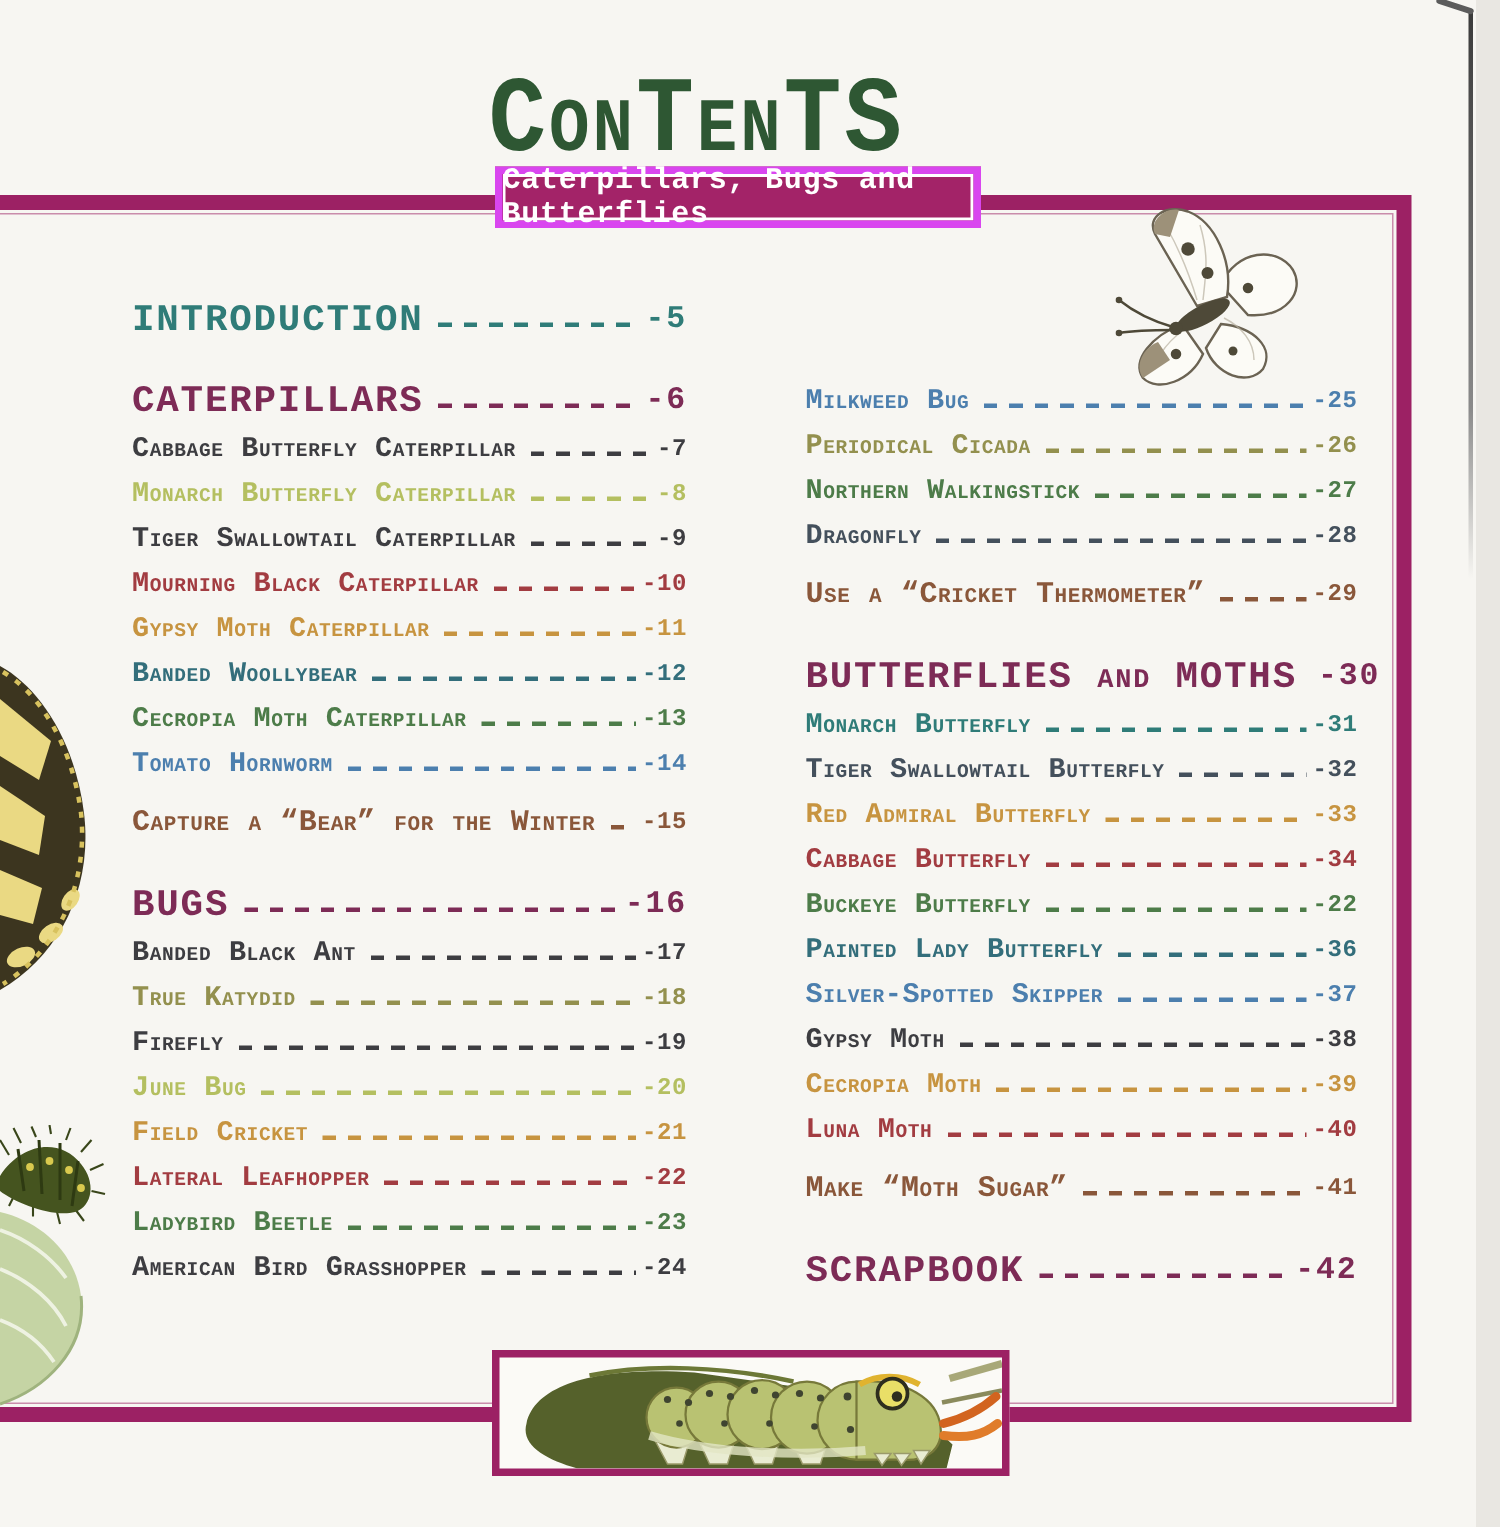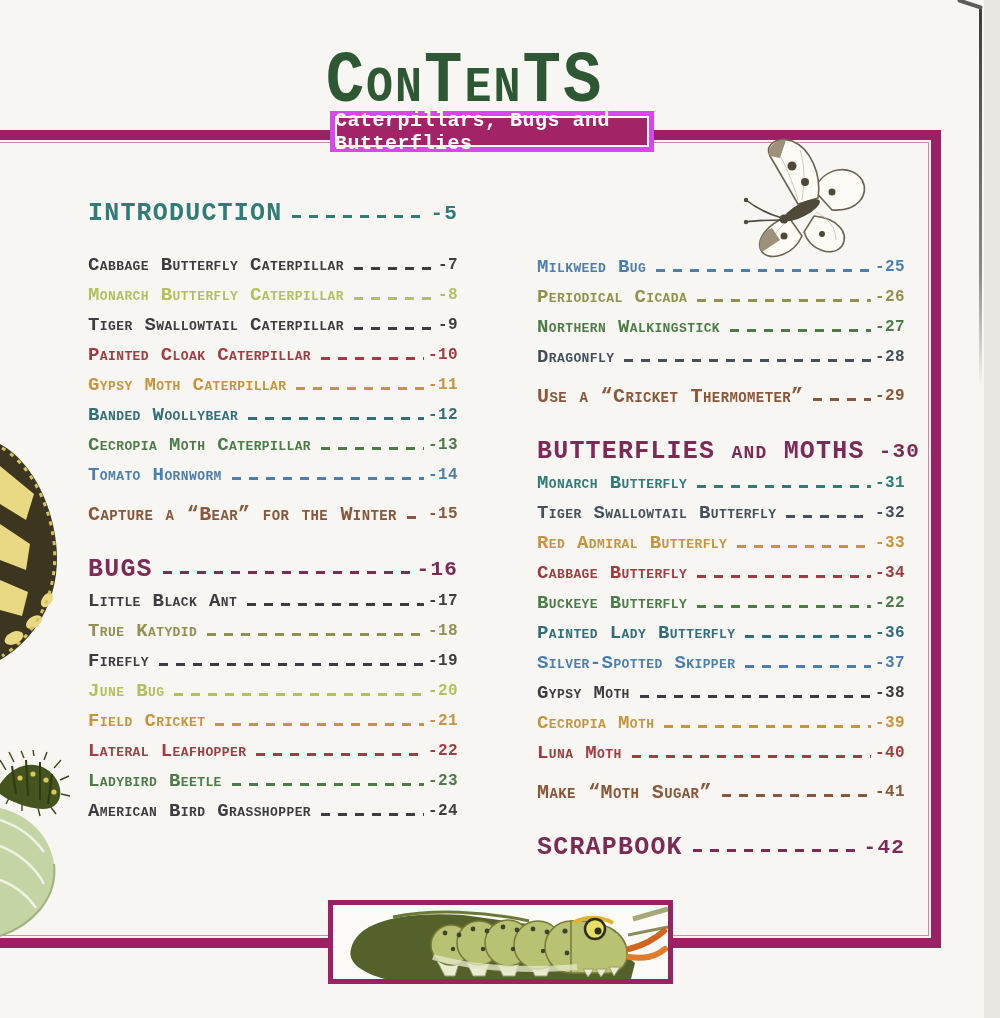--- a/index.html
+++ b/index.html
@@ -70,37 +70,42 @@
   </div>
 
   <div class="toc toc-left">
 
   <div class="row section c-teal">
         <span class="lbl">INTRODUCTION</span>
         <span class="leader"></span>
         <span class="num">5</span>
       </div>
       <div class="row spacer"></div>
+      <div class="row section c-plum">
+        <span class="lbl">CATERPILLARS</span>
+        <span class="leader"></span>
+        <span class="num">6</span>
+      </div>
       <div class="row entry c-charcoal">
         <span class="lbl">Cabbage Butterfly Caterpillar</span>
         <span class="leader"></span>
         <span class="num">7</span>
       </div>
       <div class="row entry c-yellowgreen">
         <span class="lbl">Monarch Butterfly Caterpillar</span>
         <span class="leader"></span>
         <span class="num">8</span>
       </div>
       <div class="row entry c-charcoal">
         <span class="lbl">Tiger Swallowtail Caterpillar</span>
         <span class="leader"></span>
         <span class="num">9</span>
       </div>
       <div class="row entry c-darkred">
-        <span class="lbl">Painted Cloak Caterpillar</span>
+        <span class="lbl">Mourning Black Caterpillar</span>
         <span class="leader"></span>
         <span class="num">10</span>
       </div>
       <div class="row entry c-gold">
         <span class="lbl">Gypsy Moth Caterpillar</span>
         <span class="leader"></span>
         <span class="num">11</span>
       </div>
       <div class="row entry c-darkteal">
         <span class="lbl">Banded Woollybear</span>
@@ -122,21 +127,21 @@
         <span class="leader"></span>
         <span class="num">15</span>
       </div>
       <div class="row spacer"></div>
       <div class="row section c-plum">
         <span class="lbl">BUGS</span>
         <span class="leader"></span>
         <span class="num">16</span>
       </div>
       <div class="row entry c-charcoal">
-        <span class="lbl">Little Black Ant</span>
+        <span class="lbl">Banded Black Ant</span>
         <span class="leader"></span>
         <span class="num">17</span>
       </div>
       <div class="row entry c-olive">
         <span class="lbl">True Katydid</span>
         <span class="leader"></span>
         <span class="num">18</span>
       </div>
       <div class="row entry c-charcoal">
         <span class="lbl">Firefly</span>

